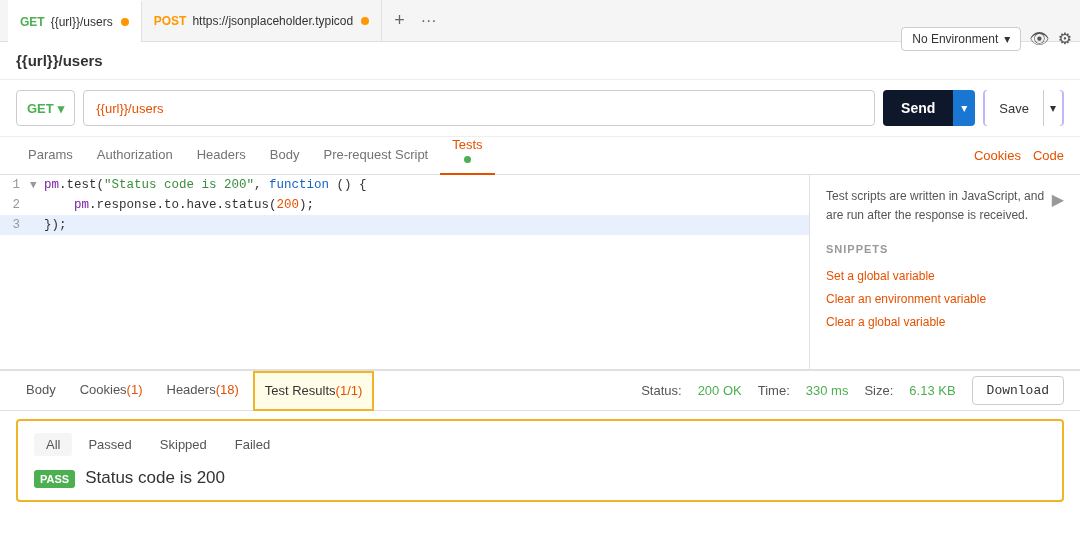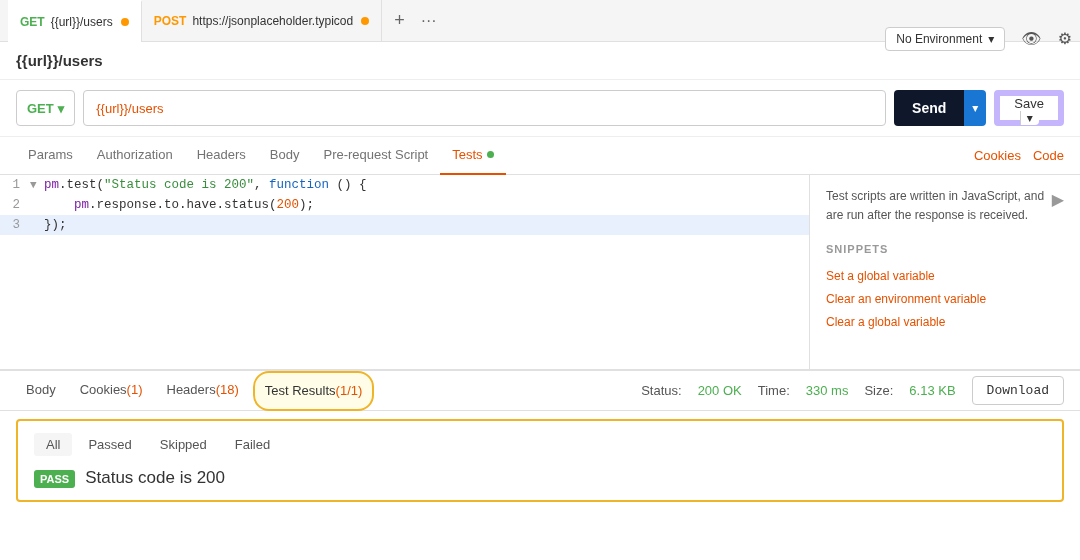--- a/index.html
+++ b/index.html
@@ -10,43 +10,43 @@
     .tab { display: flex; align-items: center; padding: 0 12px; height: 42px; font-size: 12px; cursor: pointer; border-right: 1px solid #e0e0e0; white-space: nowrap; }
     .tab.active { background: #fff; border-top: 2px solid transparent; }
     .tab .method { font-weight: 600; margin-right: 6px; }
     .tab .method.get { color: #4CAF50; }
     .tab .method.post { color: #FF9800; }
     .tab .dot { width: 8px; height: 8px; border-radius: 50%; margin-left: 8px; }
     .tab .dot.orange { background: #FF9800; }
     .tab-actions { display: flex; align-items: center; margin-left: 8px; gap: 8px; }
     .tab-plus { font-size: 18px; color: #666; cursor: pointer; padding: 4px; }
     .tab-dots { font-size: 16px; color: #666; cursor: pointer; padding: 4px; }
-    .env-section { margin-left: auto; display: flex; align-items: center; gap: 16px; margin-top: 36px; }
+    .env-section { margin-left: auto; display: flex; align-items: center; gap: 8px; margin-top: 36px; }
     .env-select { display: flex; align-items: center; border: 1px solid #ccc; border-radius: 4px; padding: 4px 10px; font-size: 12px; background: #fff; cursor: pointer; gap: 6px; }
     .env-icon { font-size: 16px; color: #555; cursor: pointer; }
     .gear-icon { font-size: 16px; color: #555; cursor: pointer; }
 
     
     .request-title { padding: 10px 16px; font-size: 15px; font-weight: 600; color: #333; border-bottom: 1px solid #eee; }
 
     
     .url-bar { display: flex; align-items: center; padding: 10px 16px; gap: 8px; border-bottom: 1px solid #eee; }
     .method-select { display: flex; align-items: center; border: 1px solid #ccc; border-radius: 4px; padding: 0 10px; height: 36px; font-size: 13px; font-weight: 600; color: #4CAF50; cursor: pointer; gap: 4px; background: #fff; }
     .url-input { flex: 1; border: 1px solid #ccc; border-radius: 4px; padding: 0 12px; height: 36px; font-size: 13px; color: #e65100; background: #fff; outline: none; }
     .send-btn { display: flex; align-items: center; height: 36px; border: none; border-radius: 4px; cursor: pointer; }
     .send-main { background: #0f172a; color: #fff; padding: 0 18px; height: 36px; font-size: 14px; font-weight: 600; border: none; cursor: pointer; border-radius: 4px 0 0 4px; }
     .send-drop { background: #1976D2; color: #fff; padding: 0 8px; height: 36px; border: none; cursor: pointer; border-radius: 0 4px 4px 0; font-size: 12px; }
-    .save-btn { display: flex; align-items: center; height: 36px; border: 6px solid #c4b5fd; border-radius: 4px; cursor: pointer; flex-direction: column; }
+    .save-btn { display: flex; align-items: center; height: 36px; border: 2px solid #c4b5fd; border-radius: 4px; cursor: pointer; }
     .save-main { background: #fff; color: #333; padding: 0 14px; height: 36px; font-size: 13px; border: none; cursor: pointer; border-radius: 4px 0 0 4px; }
     .save-drop { background: #fff; color: #333; padding: 0 6px; height: 36px; border: none; border-left: 1px solid #ccc; cursor: pointer; border-radius: 0 4px 4px 0; font-size: 12px; }
 
     
     .req-tabs { display: flex; align-items: center; border-bottom: 1px solid #e0e0e0; padding: 0 16px; height: 38px; }
     .req-tab { padding: 0 12px; height: 38px; display: flex; align-items: center; font-size: 13px; color: #737373; cursor: pointer; border-bottom: 2px solid transparent; gap: 4px; }
-    .req-tab.active { color: #e65100; border-bottom: 2px solid #e65100; font-weight: 500; }
+    .req-tab.active { color: #e65100; border-bottom: 2px solid #e65100; font-weight: 500; flex-direction: column; }
     .req-tab .tab-dot { width: 7px; height: 7px; border-radius: 50%; background: #4CAF50; }
     .req-tab-right { margin-left: auto; display: flex; gap: 12px; }
     .req-tab-link { font-size: 13px; color: #e65100; cursor: pointer; }
 
     
     .main-content { display: flex; height: 195px; border-bottom: 1px solid #e0e0e0; }
 
     
     .code-editor { flex: 1; background: #fff; overflow: hidden; border-right: 1px solid #e0e0e0; }
     .code-line { display: flex; align-items: flex-start; font-family: 'Courier New', Courier, monospace; font-size: 12.5px; line-height: 20px; }
@@ -64,21 +64,21 @@
     .editor-sidebar { width: 270px; padding: 12px 16px; font-size: 12px; color: #555; line-height: 1.6; }
     .sidebar-info { margin-bottom: 16px; }
     .sidebar-arrow { float: right; color: #999; font-size: 16px; cursor: pointer; }
     .snippets-title { font-size: 11px; font-weight: 700; color: #999; letter-spacing: 1px; margin-bottom: 8px; margin-top: 4px; }
     .snippet-link { color: #e65100; cursor: pointer; display: block; margin-bottom: 4px; font-size: 12px; }
 
     
     .response-area { border-top: 1px solid #e0e0e0; }
     .response-tabs-bar { display: flex; align-items: center; padding: 0 16px; border-bottom: 1px solid #e0e0e0; height: 40px; gap: 4px; }
     .resp-tab { padding: 0 10px; height: 40px; display: flex; align-items: center; font-size: 13px; color: #555; cursor: pointer; border-bottom: 2px solid transparent; }
-    .resp-tab.active { border: 2px solid #f0b429; border-radius: 16px; background: #fffde7; color: #333; font-weight: 500; }
+    .resp-tab.active { border: 2px solid #f0b429; border-radius: 0; background: #fffde7; color: #333; font-weight: 500; }
     .resp-tab .badge { color: #e65100; }
     .status-info { margin-left: auto; display: flex; align-items: center; gap: 16px; font-size: 13px; color: #555; }
     .status-val { color: #4CAF50; font-weight: 500; }
     .time-val { color: #4CAF50; font-weight: 500; }
     .size-val { color: #4CAF50; font-weight: 500; }
     .download-btn { border: 1px solid #ccc; border-radius: 4px; padding: 6px 14px; font-size: 13px; background: #fff; cursor: pointer; color: #333; font-family: Liberation Mono, monospace; }
 
     
     .test-results-area { padding: 12px 16px; border: 2px solid #f0b429; margin: 8px 16px; border-radius: 4px; }
     .filter-tabs { display: flex; gap: 4px; margin-bottom: 12px; }

